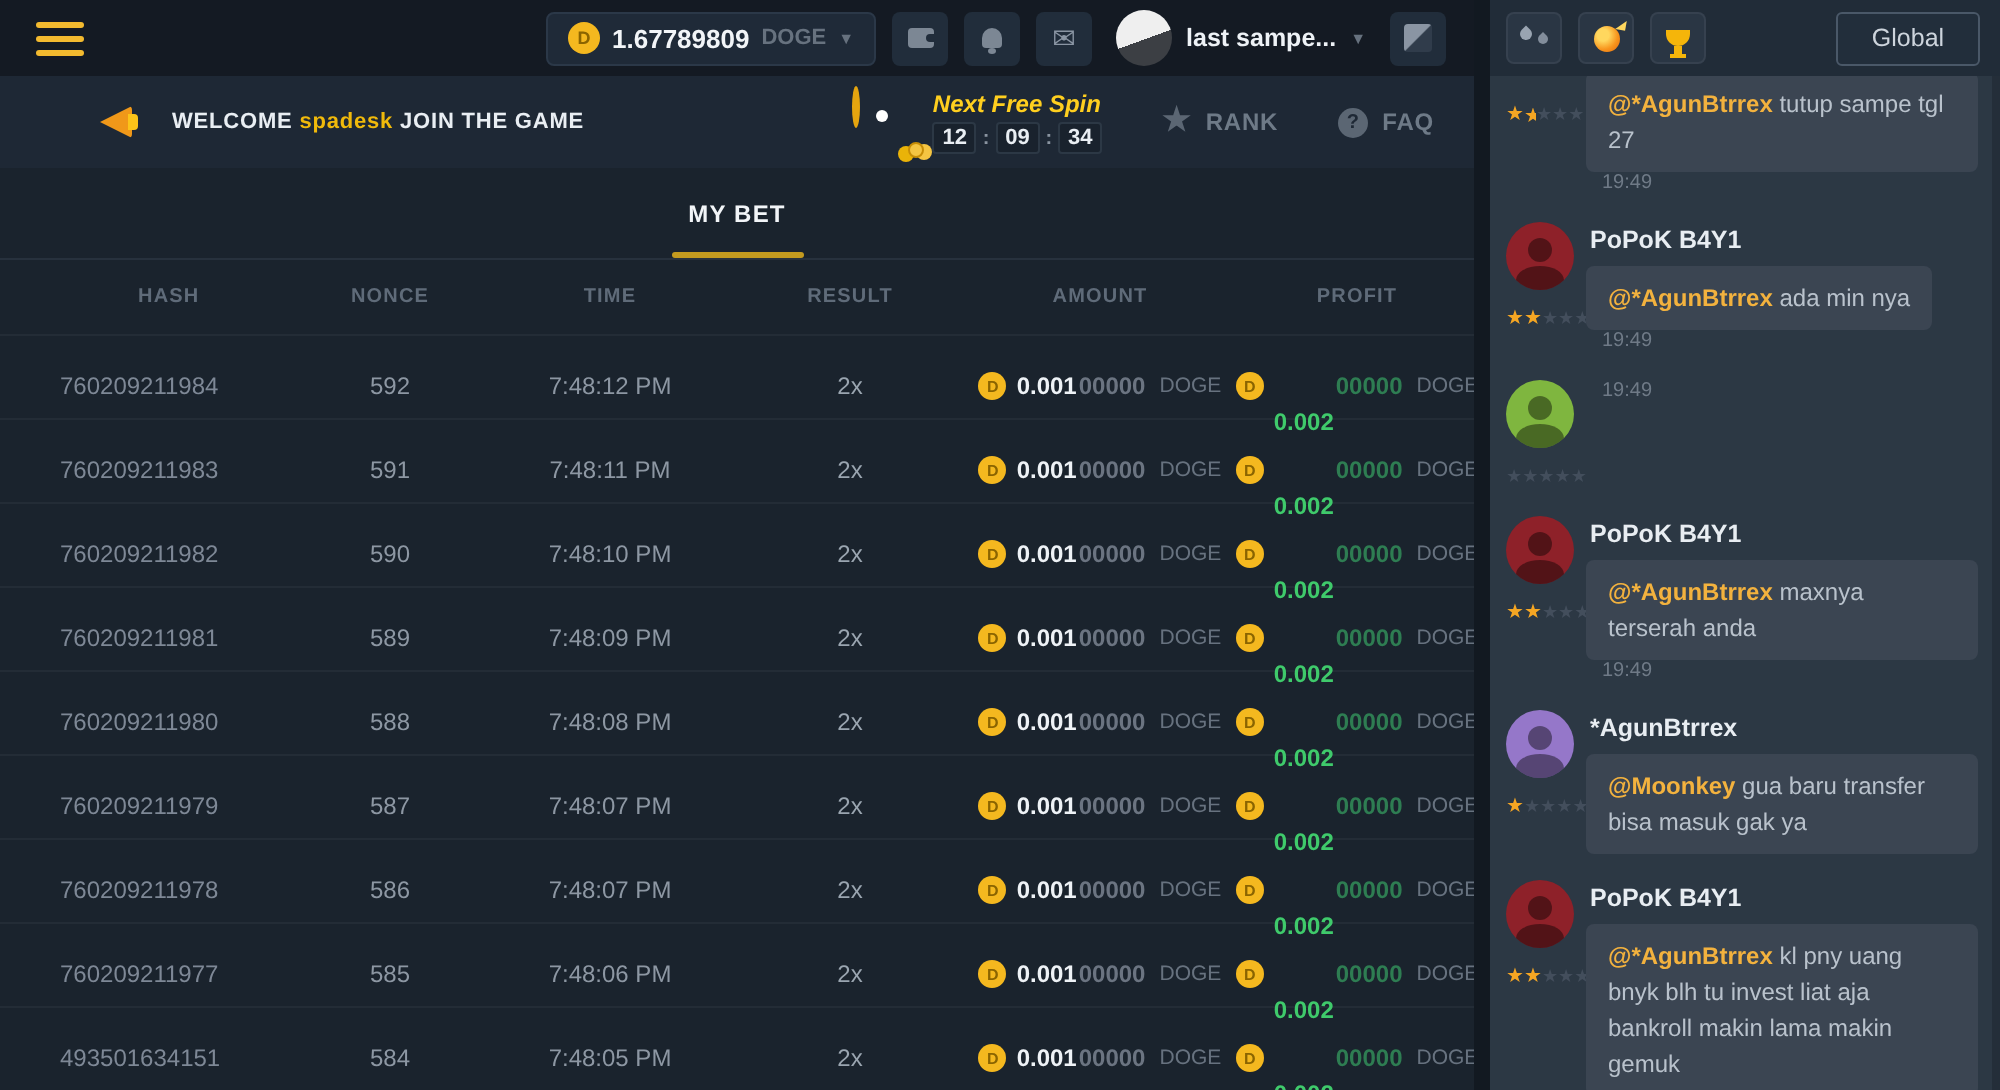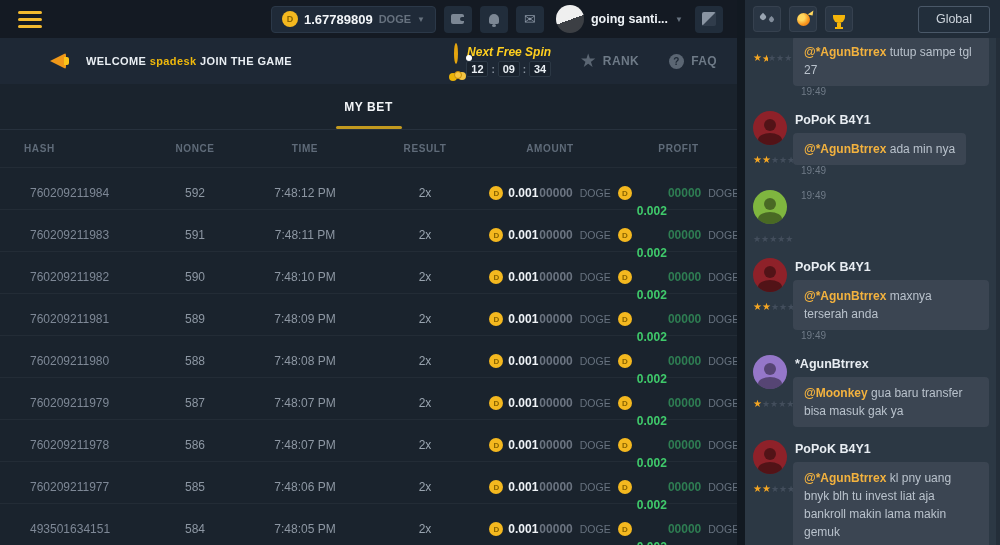--- a/index.html
+++ b/index.html
@@ -27,21 +27,21 @@
   .wallet::after { content:''; position:absolute; right:0; top:3px; width:4px; height:4px; background:#212d3b; border-radius:2px 0 0 2px; }
   .bell { width:10px; height:10px; background:#7c8794; border-radius:50% 50% 2px 2px; position:relative; }
   .bell::after { content:''; position:absolute; left:3px; bottom:-3px; width:4px; height:3px; border-radius:50%; background:#7c8794; }
   .mailglyph { color:#8a95a3; font-size:14px; line-height:1; }
   .userbox { display:flex; align-items:center; gap:7px; cursor:pointer; padding:0 4px; }
   .avatar-top { width:28px; height:28px; border-radius:50%; background:linear-gradient(160deg,#efefef 52%,#3c3f44 52%); }
   .user-name { color:#eef2f6; font-size:12.5px; font-weight:bold; }
   .flagicon { width:14px; height:14px; border-radius:2px; background:linear-gradient(135deg,#8a95a3 0 48%,#303c4b 52%); }
 
   
-  .banner { height:46px; background:#1e2835; display:flex; align-items:center; padding:0 20px 0 50px;text-align:right; }
+  .banner { height:46px; background:#1e2835; display:flex; align-items:center; padding:0 20px 0 50px; }
   .megaphone { width:0; height:0; border-top:8px solid transparent; border-bottom:8px solid transparent;
     border-right:16px solid #f09819; border-radius:2px; position:relative; margin-right:20px; flex:none; }
   .megaphone::after { content:''; position:absolute; left:14px; top:-4px; width:5px; height:8px; background:#fcc419; border-radius:0 2px 2px 0; }
   .banner-text { font-size:11px; font-weight:bold; color:#e9eef3; letter-spacing:.4px; }
   .banner-text .uname { color:#f0b90b; }
   .banner-right { margin-left:auto; display:flex; align-items:center; gap:30px; }
   .spin-group { display:flex; align-items:center; gap:8px; cursor:pointer; }
   .wheel-wrap { position:relative; width:32px; height:32px; flex:none; }
   .wheel { width:30px; height:30px; border-radius:50%; border:2px solid #e5a50f;
     background:conic-gradient(#e8453c 0 60deg,#f5a623 60deg 120deg,#f8e71c 120deg 180deg,#7ed321 180deg 240deg,#4a90d9 240deg 300deg,#9013fe 300deg 360deg); position:relative; }
@@ -64,21 +64,21 @@
   .tab { display:flex; align-items:center; padding:0 6px; font-size:12px; font-weight:bold; letter-spacing:.6px;
     color:#76828f; cursor:pointer; position:relative; }
   .tab.active { color:#f2f5f8; }
   .tab.active::after { content:''; position:absolute; left:50%; transform:translateX(-50%); bottom:0;
     width:66px; height:3px; background:#c39a1f; border-radius:2px; }
 
   
   .thead-row, .trow { display:grid; grid-template-columns:150px 90px 130px 110px 140px 117px; align-items:center; }
   .thead-row { height:37px; }
   .th { color:#5f6b79; font-size:10px; font-weight:bold; letter-spacing:.6px; text-align:center; }
-  .th.c0 { text-align:left; padding-left:24px; }
+  .th.c0 { text-align:left; padding-left:69px; }
   .trow { height:42px; border-top:1px solid rgba(255,255,255,0.045); font-size:12px; cursor:pointer; }
   .cell { text-align:center; color:#8d97a3; }
   .cell.hash { text-align:left; padding-left:30px; color:#7e8896; }
   .cell.result { color:#9aa5b0; }
   .money { display:flex; align-items:center; justify-content:center; gap:5px; }
   .m-main { color:#eef2f6; font-weight:bold; }
   .m-zeros { color:#6b7481; font-weight:bold; margin-left:-4px; }
   .m-cur { color:#67727f; font-size:10.5px; margin-left:2px; }
   .money.profit .m-main { color:#3fca6b;margin-top:36px; }
   .money.profit .m-zeros { color:#2e7d52; }
@@ -151,21 +151,21 @@
             <span class="wallet"></span>
           </div>
         <div class="iconbtn">
             <span class="bell"></span>
           </div>
         <div class="iconbtn">
             <span class="mailglyph">✉</span>
           </div>
         <div class="userbox">
           <span class="avatar-top"></span>
-          <span class="user-name">going santi...</span>
+          <span class="user-name">last sampe...</span>
           <span class="caret">▼</span>
         </div>
         <div class="iconbtn">
             <span class="flagicon"></span>
           </div>
       </div>
     </div>
 
     <div class="banner">
       <span class="megaphone"></span>

